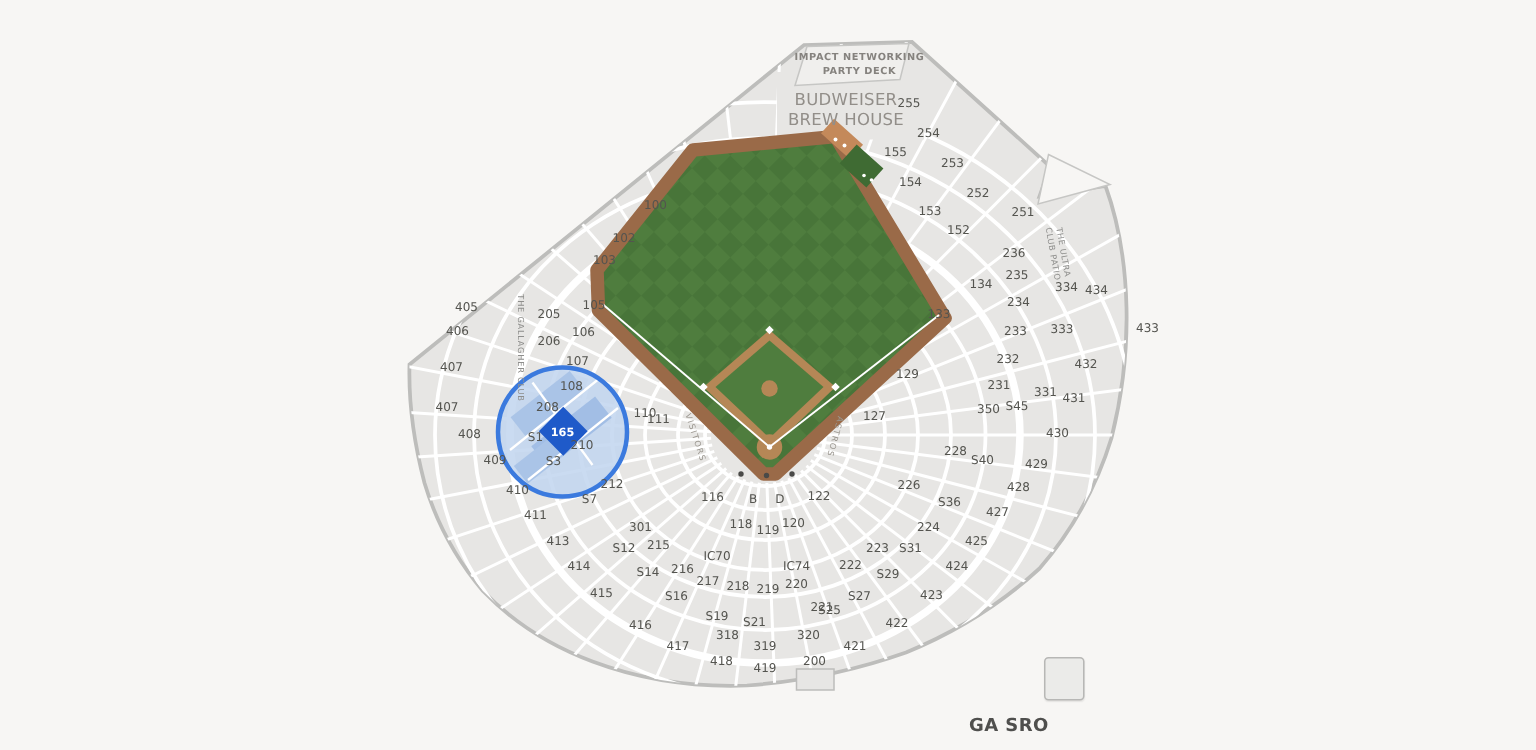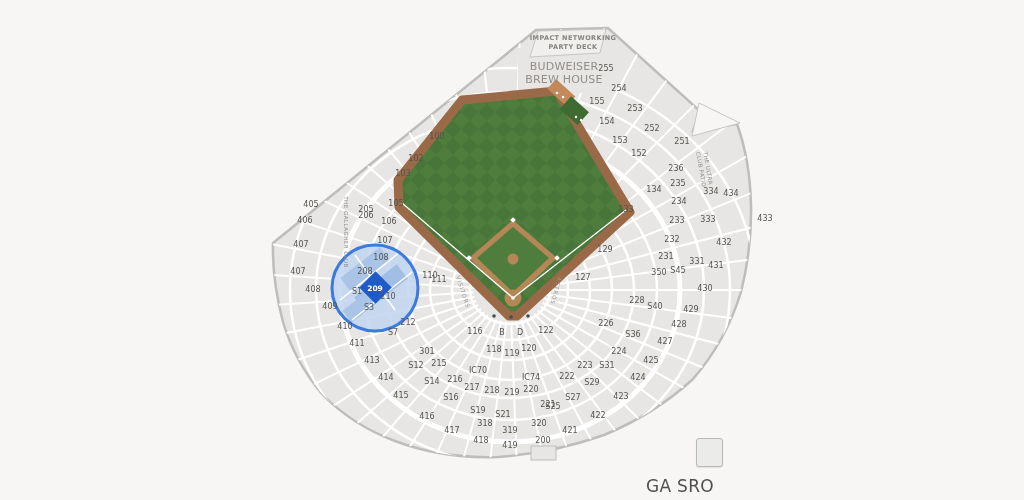--- a/index.html
+++ b/index.html
@@ -15,21 +15,21 @@
   #brew-house-label{left:564px;top:60px;transform:translateX(-50%);font-size:11px;
        color:#928e89;line-height:1.2;letter-spacing:.2px;}
   #gallagher-label{left:346px;top:232px;transform:translate(-50%,-50%) rotate(90deg);
        font-size:5.5px;letter-spacing:.5px;color:#8e8e8c;}
   #ultra-label{left:704px;top:169px;transform:translate(-50%,-50%) rotate(80deg);
        font-size:5.5px;letter-spacing:.4px;color:#8e8e8c;line-height:1.3;}
   #visitors-label{left:463px;top:292px;transform:translate(-50%,-50%) rotate(72deg);
        font-size:5.5px;letter-spacing:1px;color:#9a968f;}
   #astros-label{left:556px;top:291px;transform:translate(-50%,-50%) rotate(105deg);
        font-size:5.5px;letter-spacing:1px;color:#9a968f;}
-  #ga-sro{position:absolute;left:646px;top:445px;font-size:17px;font-weight:normal;
+  #ga-sro{position:absolute;left:646px;top:445px;font-size:12px;font-weight:bold;
        color:#4f4f4d;letter-spacing:.3px;margin-top:31px;}
   #ga-sro-box{position:absolute;left:696px;top:438px;width:25px;height:27px;background:#ebebe9;
        border:1px solid #b7b7b5;border-radius:3px;box-shadow:0 1px 1px rgba(0,0,0,.08);}
   #marker-label{position:absolute;left:375px;top:288px;transform:translate(-50%,-50%);
        color:#ffffff;font-size:7.5px;font-weight:bold;}
 </style>
 </head>
 <body>
 
 <div id="stage">
@@ -184,21 +184,21 @@
       <div class="sec" style="left: 654px; top: 190px;">134</div>
       <div class="sec" style="left: 639px; top: 154px;">152</div>
       <div class="sec" style="left: 620px; top: 141px;">153</div>
       <div class="sec" style="left: 607px; top: 122px;">154</div>
       <div class="sec" style="left: 597px; top: 102px;">155</div>
       <div class="sec" style="left: 502px; top: 333px;">B</div>
       <div class="sec" style="left: 520px; top: 333px;">D</div>
       <div class="sec" style="left: 478px; top: 371px;">IC70</div>
       <div class="sec" style="left: 531px; top: 378px;">IC74</div>
       <div class="sec" style="left: 366px; top: 210px;">205</div>
-      <div class="sec" style="left: 366px; top: 216px;">206</div>
+      <div class="sec" style="left: 366px; top: 228px;">206</div>
       <div class="sec" style="left: 365px; top: 272px;">208</div>
       <div class="sec" style="left: 388px; top: 297px;">210</div>
       <div class="sec" style="left: 408px; top: 323px;">212</div>
       <div class="sec" style="left: 427px; top: 352px;">301</div>
       <div class="sec" style="left: 439px; top: 364px;">215</div>
       <div class="sec" style="left: 455px; top: 380px;">216</div>
       <div class="sec" style="left: 472px; top: 388px;">217</div>
       <div class="sec" style="left: 492px; top: 391px;">218</div>
       <div class="sec" style="left: 512px; top: 393px;">219</div>
       <div class="sec" style="left: 531px; top: 390px;">220</div>
@@ -281,17 +281,17 @@
     <div>BREW HOUSE</div>
   </div>
   <div class="speclab" id="gallagher-label">THE GALLAGHER CLUB</div>
   <div class="speclab" id="ultra-label">
     <div>THE ULTRA</div>
     <div>CLUB PATIO</div>
   </div>
   <div class="speclab" id="visitors-label">VISITORS</div>
   <div class="speclab" id="astros-label">ASTROS</div>
 
-  <div id="marker-label">209</div>
+  <div id="marker-label">165</div>
 
   <div id="ga-sro">GA SRO</div>
   <div id="ga-sro-box"></div>
 </div>
 
 </body></html>

